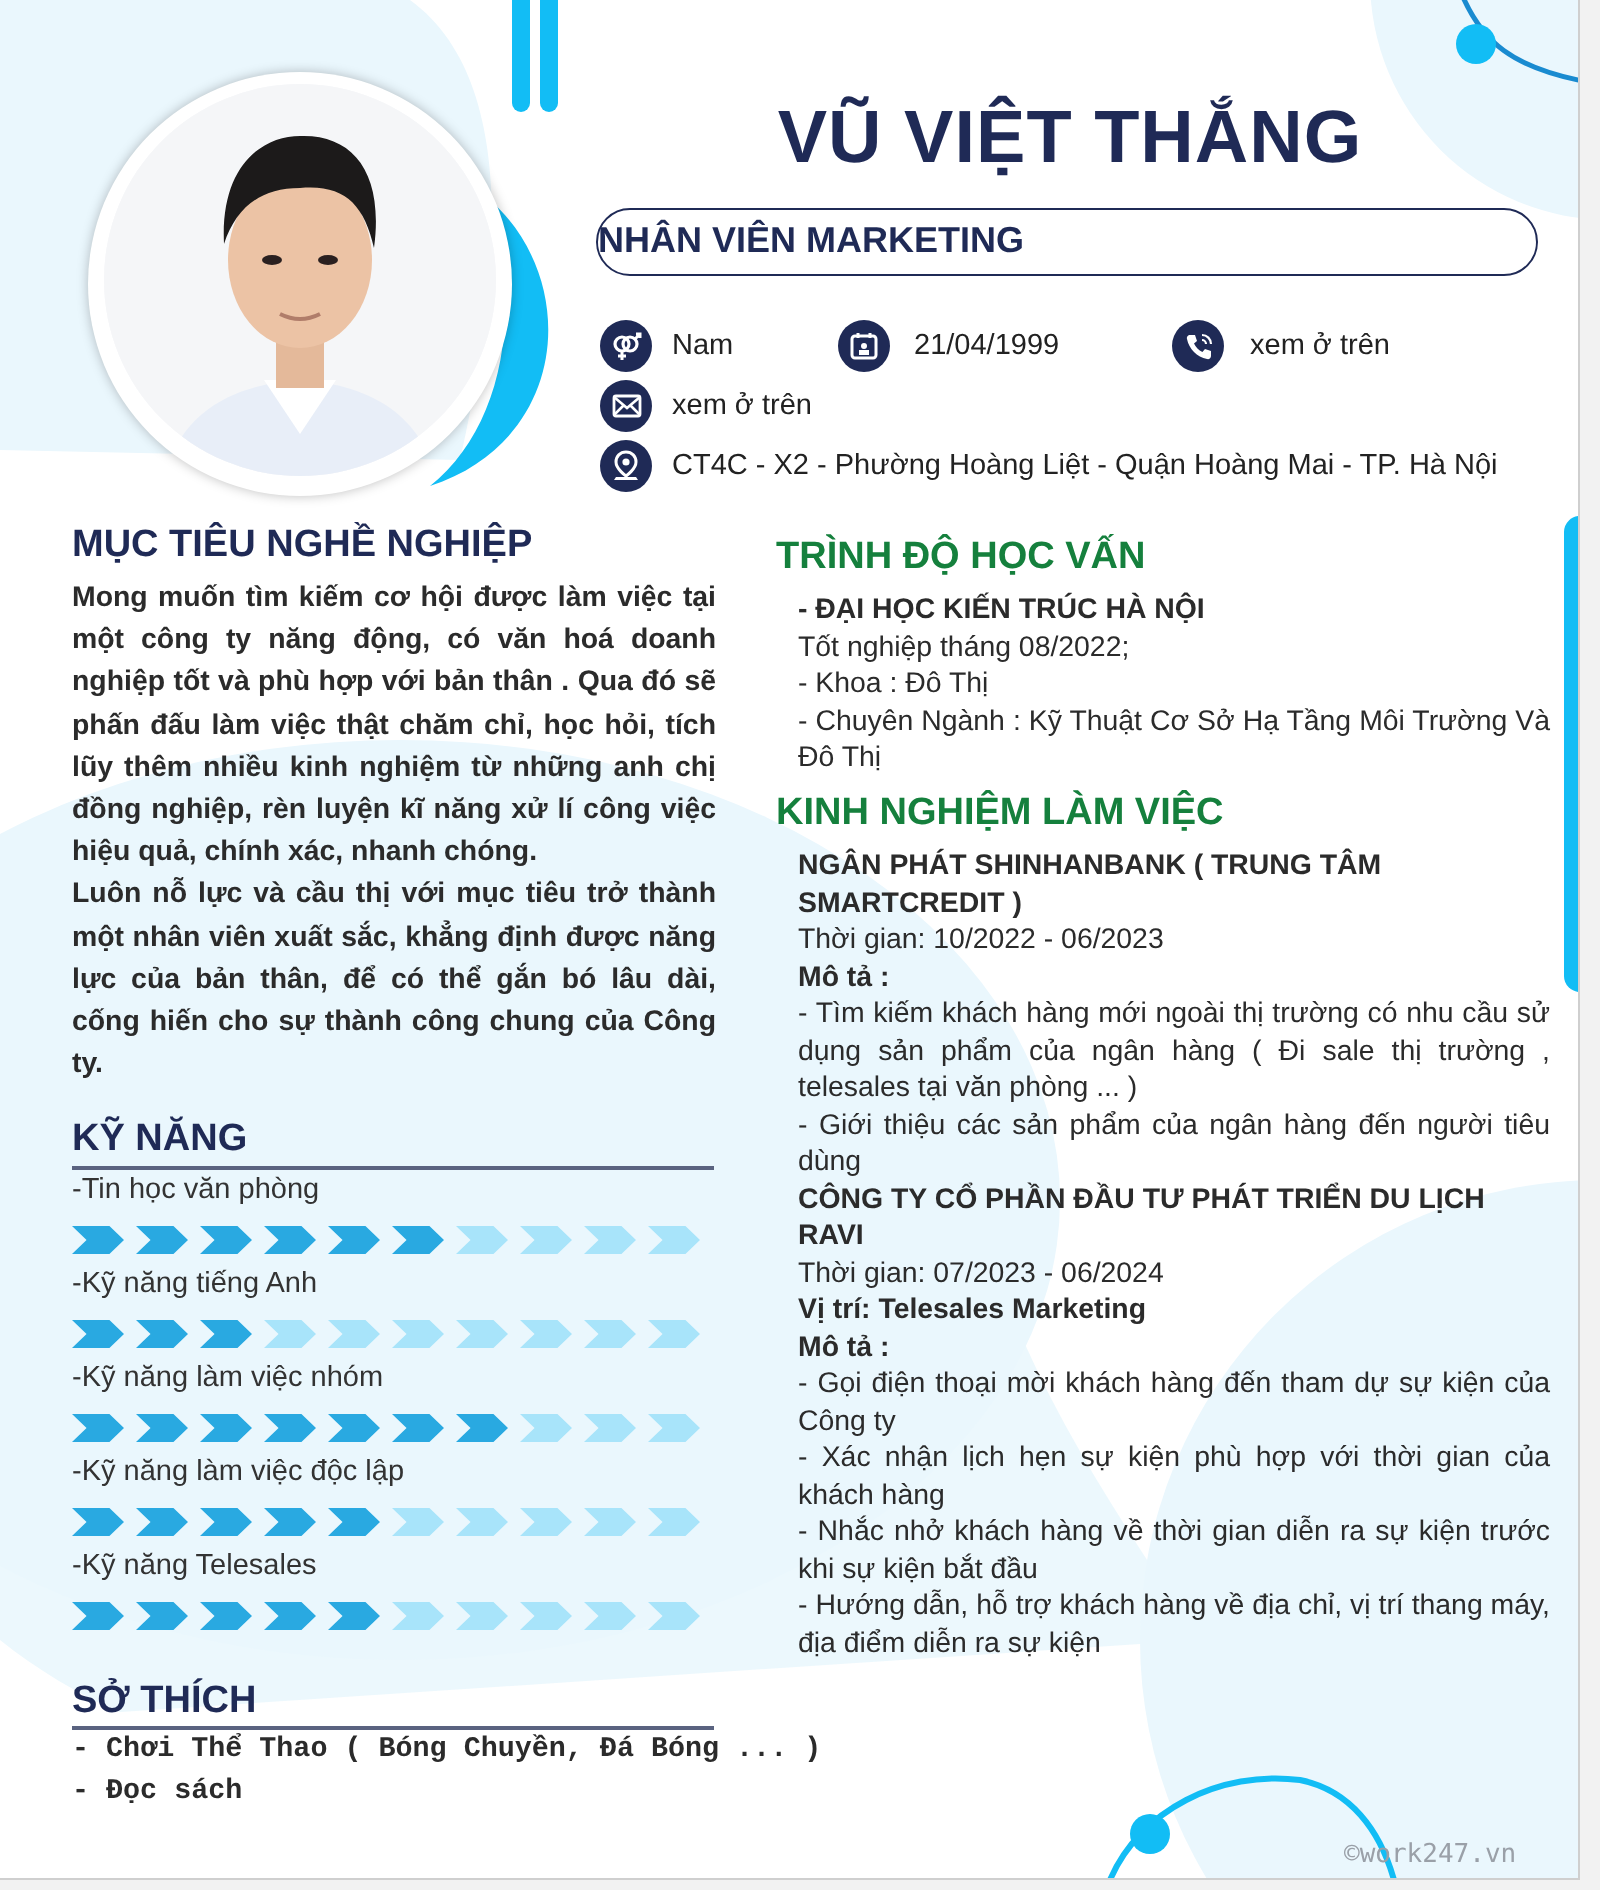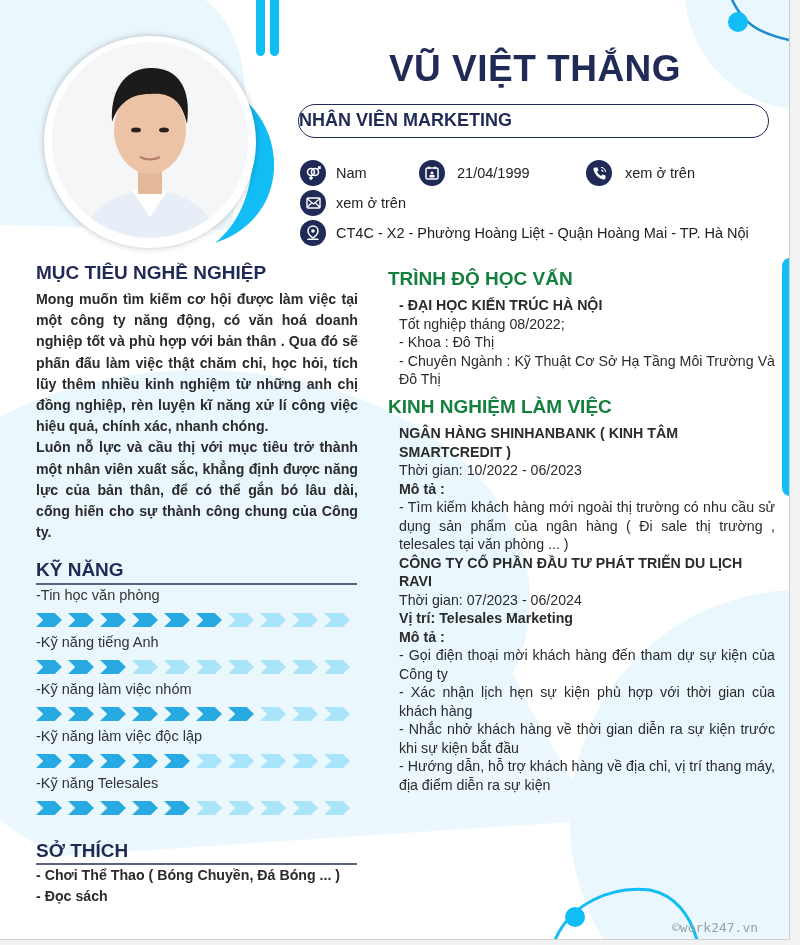--- a/index.html
+++ b/index.html
@@ -45,21 +45,21 @@
     font-size: 14.2px; font-weight: bold; line-height: 21.2px; color: #2b2b2b; text-align: justify;
   }
   .objective p { margin: 0; }
 
   .skill-label { position: absolute; left: 36px; font-size: 14.5px; color: #333; }
   .skill-bar { position: absolute; left: 36px; display: flex; gap: 6px; }
   .chev { width: 26px; height: 14px; clip-path: polygon(0 0, 72% 0, 100% 50%, 72% 100%, 0 100%, 28% 50%); }
   .chev.on { background: #29a9e1; }
   .chev.off { background: #a8e4fa; }
 
-  .hobby { position: absolute; left: 36px; font-size: 14.2px; font-weight: bold; color: #2b2b2b; }
+  .hobby { position: absolute; left: 36px; font-size: 14.2px; font-weight: bold; color: #2b2b2b; font-family: Liberation Mono, monospace; }
 
   .right-col { position: absolute; left: 399px; width: 376px; font-size: 14.2px; line-height: 18.5px; color: #2b2b2b; }
   .b { font-weight: bold; }
   .just { text-align: justify; }
   .watermark { position: absolute; left: 672px; top: 920px; font-family: "DejaVu Sans Mono", monospace; font-size: 13px; color: #9aa0a8; text-align: right; }
 </style>
 </head>
 <body>
 
 <div class="page">
@@ -236,24 +236,25 @@
   <div class="right-col" style="top:296px">
     <div class="b">- ĐẠI HỌC KIẾN TRÚC HÀ NỘI</div>
     <div>Tốt nghiệp tháng 08/2022;</div>
     <div>-  Khoa : Đô Thị</div>
     <div class="just">- Chuyên Ngành : Kỹ Thuật Cơ Sở Hạ Tầng Môi Trường Và Đô Thị</div>
   </div>
 
   <div class="h-right" style="top:396px">KINH NGHIỆM LÀM VIỆC</div>
   <div class="right-col" style="top:424px">
     <div>
-      <div class="b" style="padding-right:60px">NGÂN HÀNG SHINHANBANK ( KINH TÂM SMARTCREDIT )</div>
+      <div class="b" style="padding-right:60px">NGÂN PHÁT SHINHANBANK ( TRUNG TÂM SMARTCREDIT )</div>
       <div>Thời gian: 10/2022 - 06/2023</div>
       <div class="b">Mô tả :</div>
       <div class="just">- Tìm kiếm khách hàng mới ngoài thị trường có nhu cầu sử dụng sản phẩm của ngân hàng ( Đi sale thị trường , telesales tại văn phòng ... )</div>
+      <div class="just">- Giới thiệu các sản phẩm của ngân hàng đến người tiêu dùng</div>
     </div>
     <div>
       <div class="b">CÔNG TY CỔ PHẦN ĐẦU TƯ PHÁT TRIỂN DU LỊCH RAVI</div>
       <div>Thời gian: 07/2023 - 06/2024</div>
       <div class="b">Vị trí: Telesales Marketing</div>
       <div class="b">Mô tả :</div>
       <div class="just">- Gọi điện thoại mời khách hàng đến tham dự sự kiện của Công ty</div>
       <div class="just">- Xác nhận lịch hẹn sự kiện phù hợp với thời gian của khách hàng</div>
       <div class="just">- Nhắc nhở khách hàng về thời gian diễn ra sự kiện trước khi sự kiện bắt đầu</div>
       <div class="just">- Hướng dẫn, hỗ trợ khách hàng về địa chỉ, vị trí thang máy, địa điểm diễn ra sự kiện</div>

